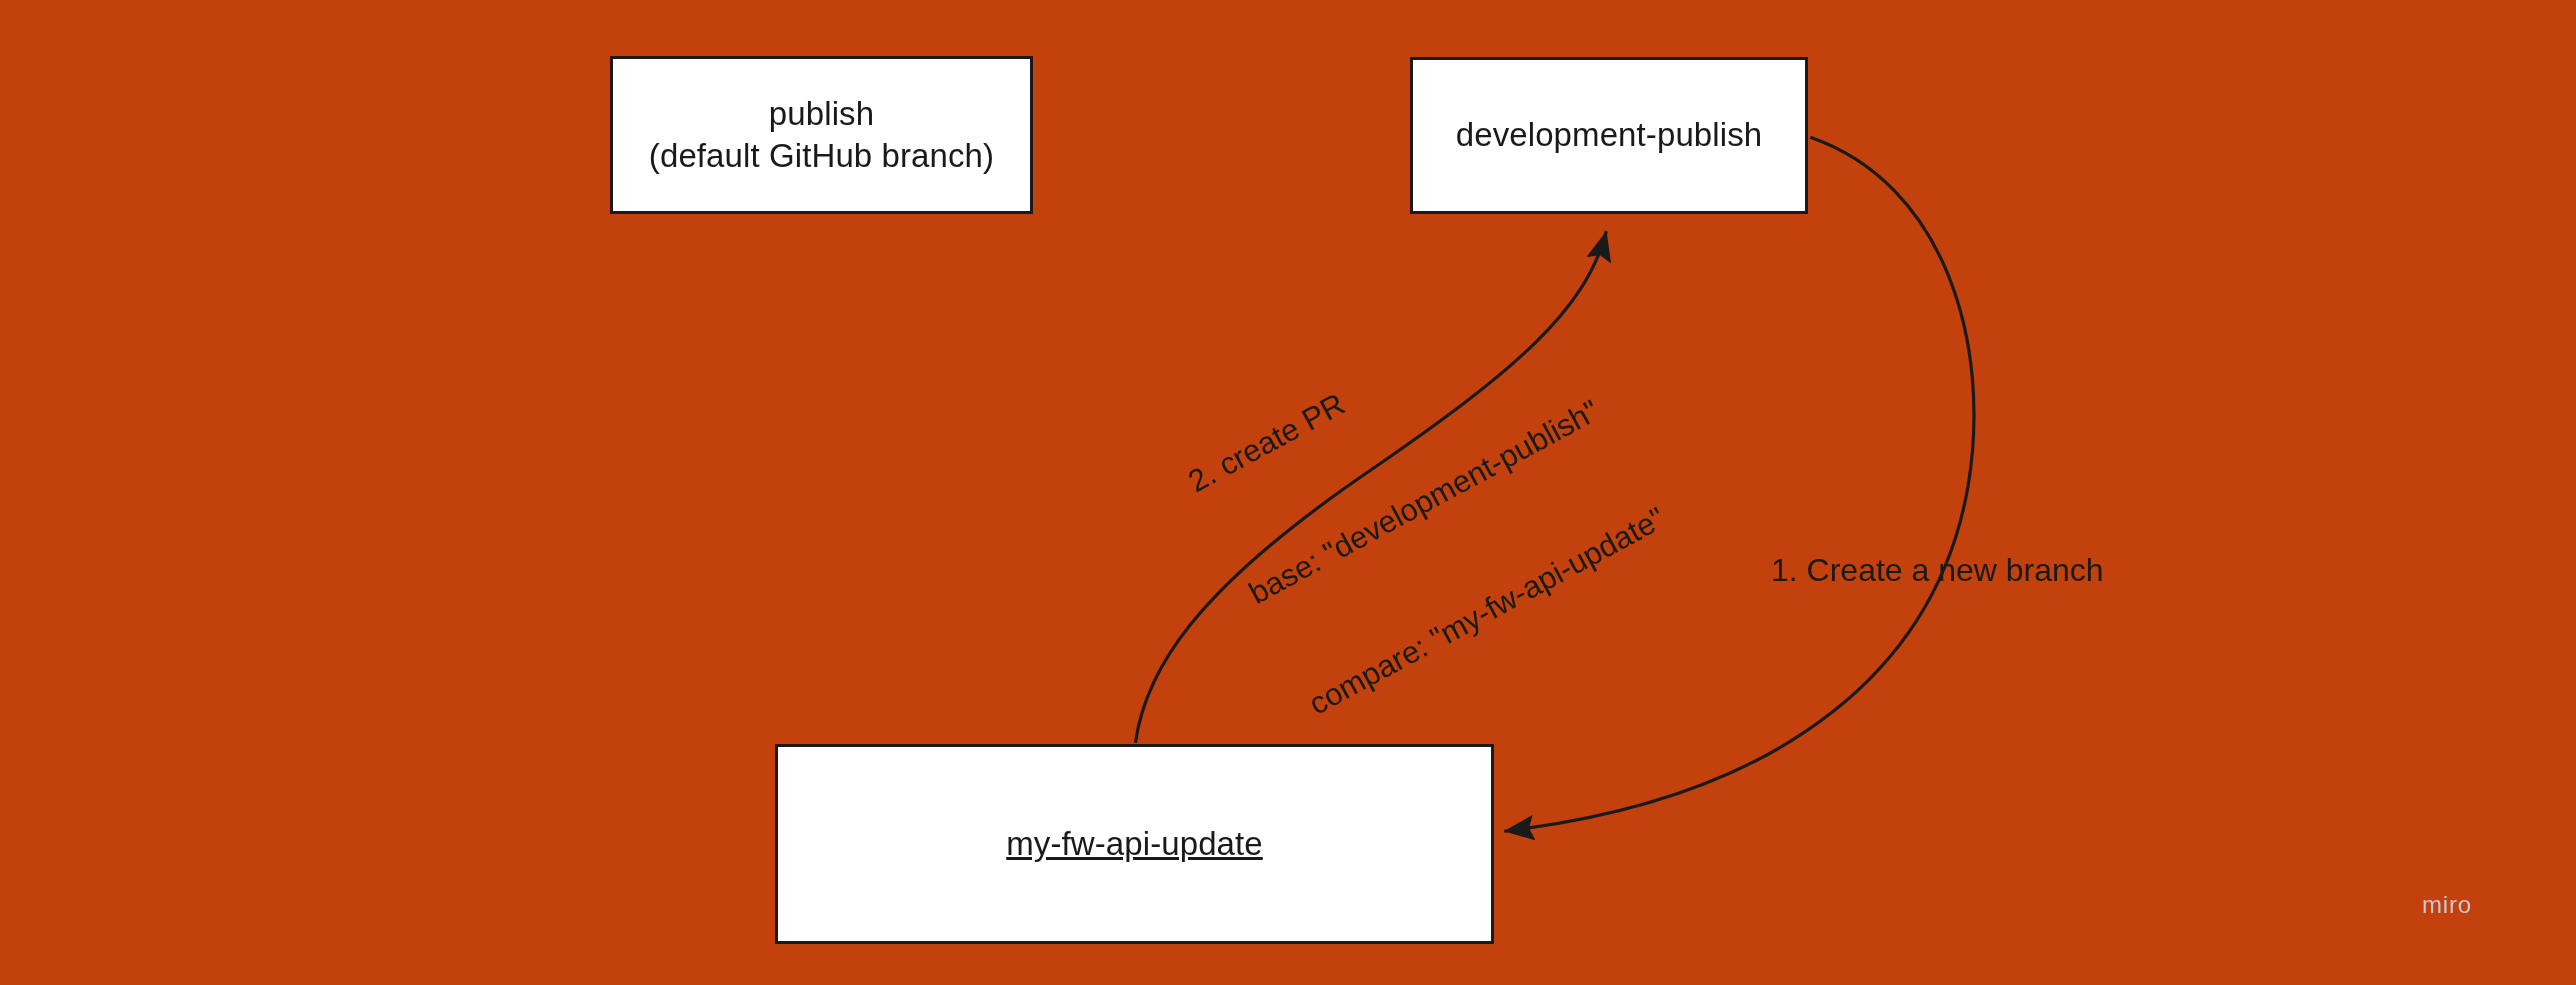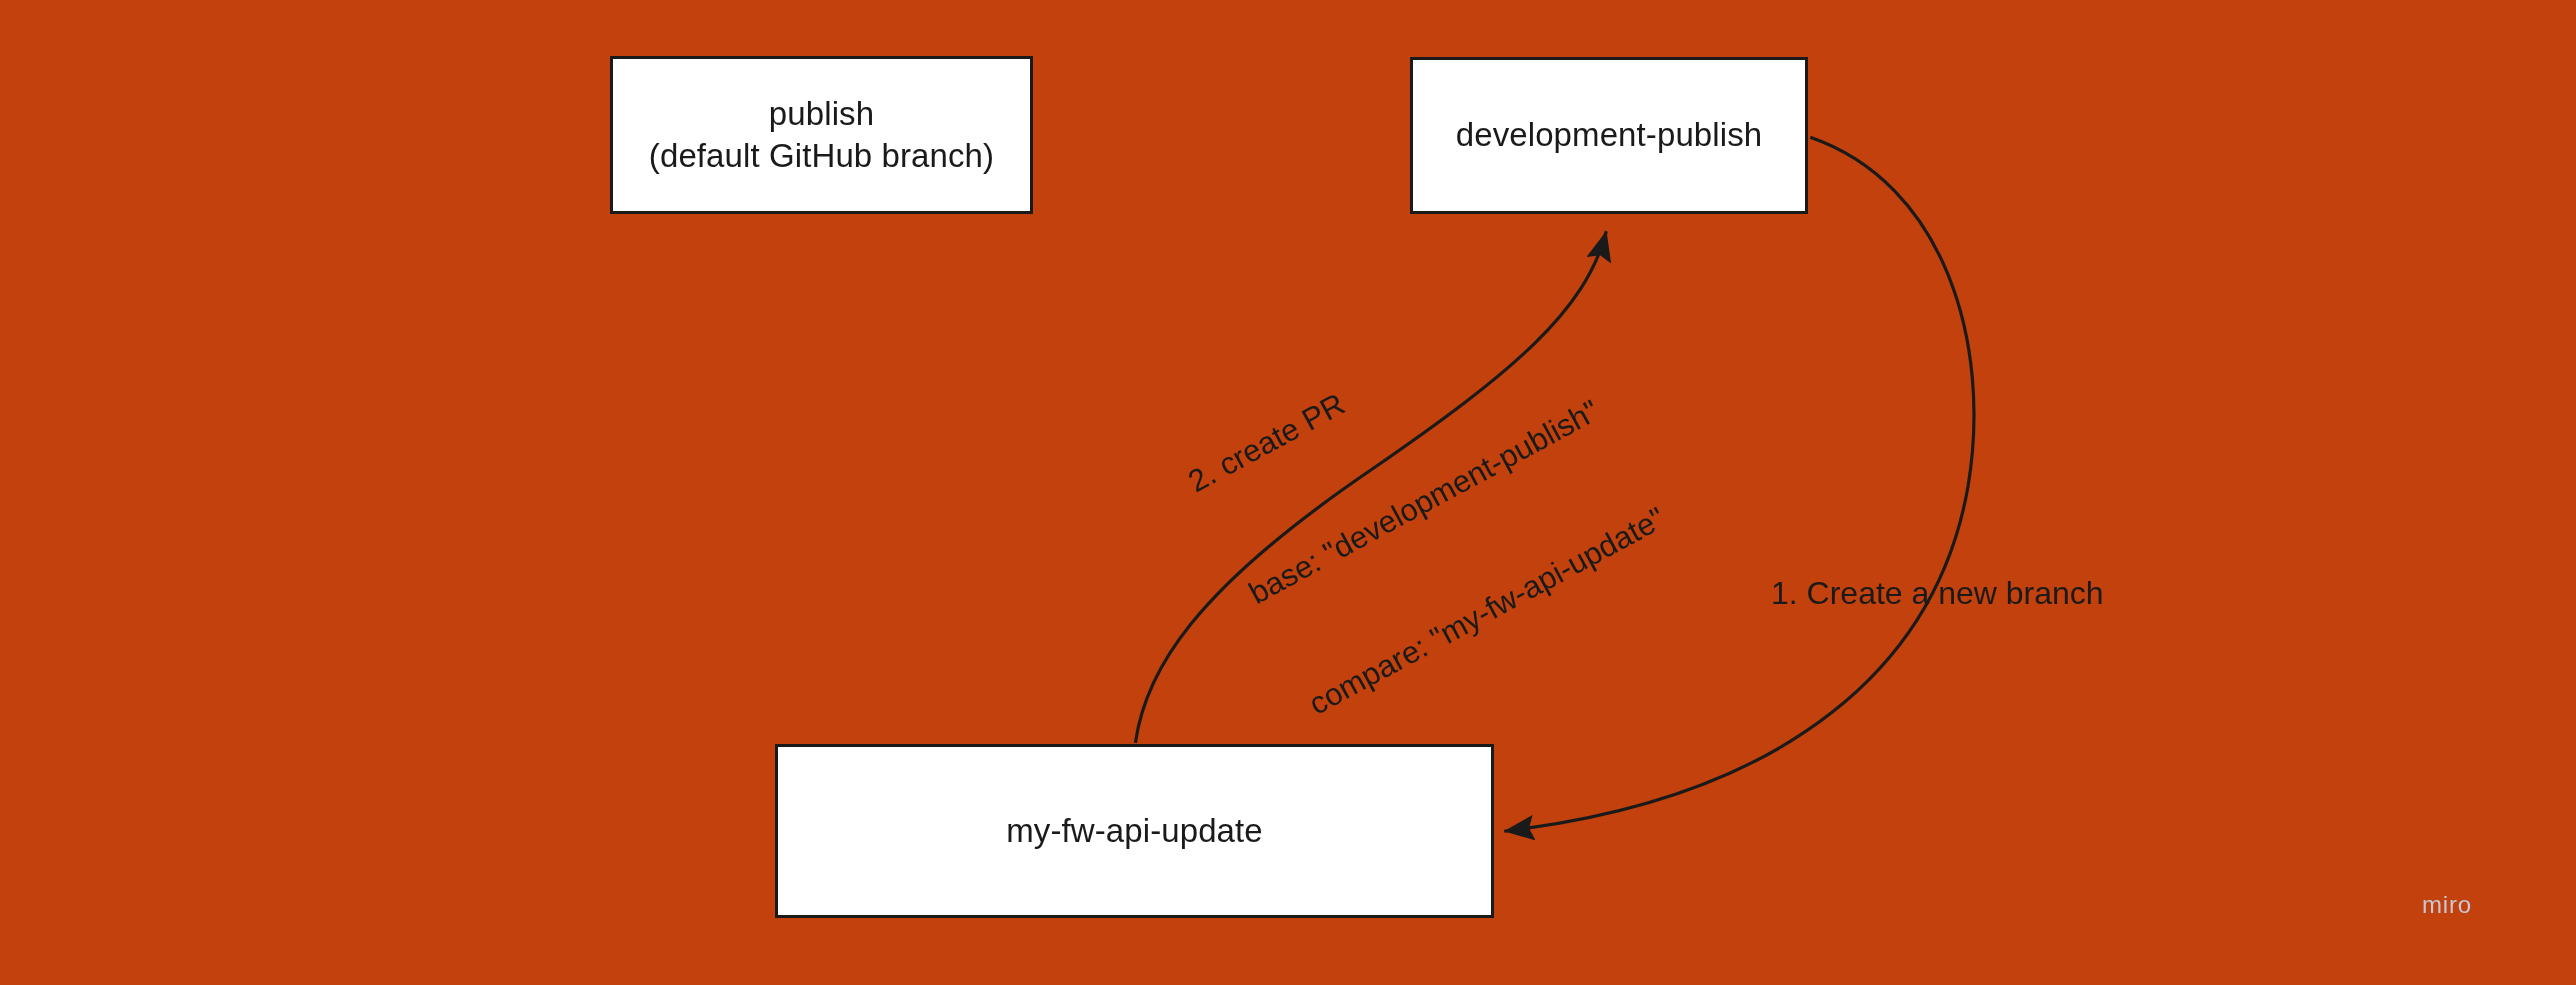--- a/index.html
+++ b/index.html
@@ -45,40 +45,41 @@
   #node-development-publish {
     left: 1410px;
     top: 57px;
     width: 398px;
     height: 157px;
   }
   #node-my-fw-api-update {
     left: 775px;
     top: 744px;
     width: 719px;
-    height: 174px;
+    height: 200px;
+    text-decoration: underline;
   }
   #edges {
     position: absolute;
     left: 0;
     top: 0;
     width: 2576px;
     height: 986px;
     z-index: 1;
     pointer-events: none;
   }
   .edge-label {
     position: absolute;
     color: #1a1a1a;
     z-index: 4;
     white-space: pre;
   }
   #label-create-branch {
     left: 1771px;
-    top: 573px;
+    top: 550px;
     font-size: 32px;
     line-height: 1.3;
   }
   #label-create-pr {
     left: 1141px;
     top: 392px;
     font-size: 31px;
     line-height: 1.36;
     transform: rotate(-28.5deg);
     transform-origin: 0 0;

